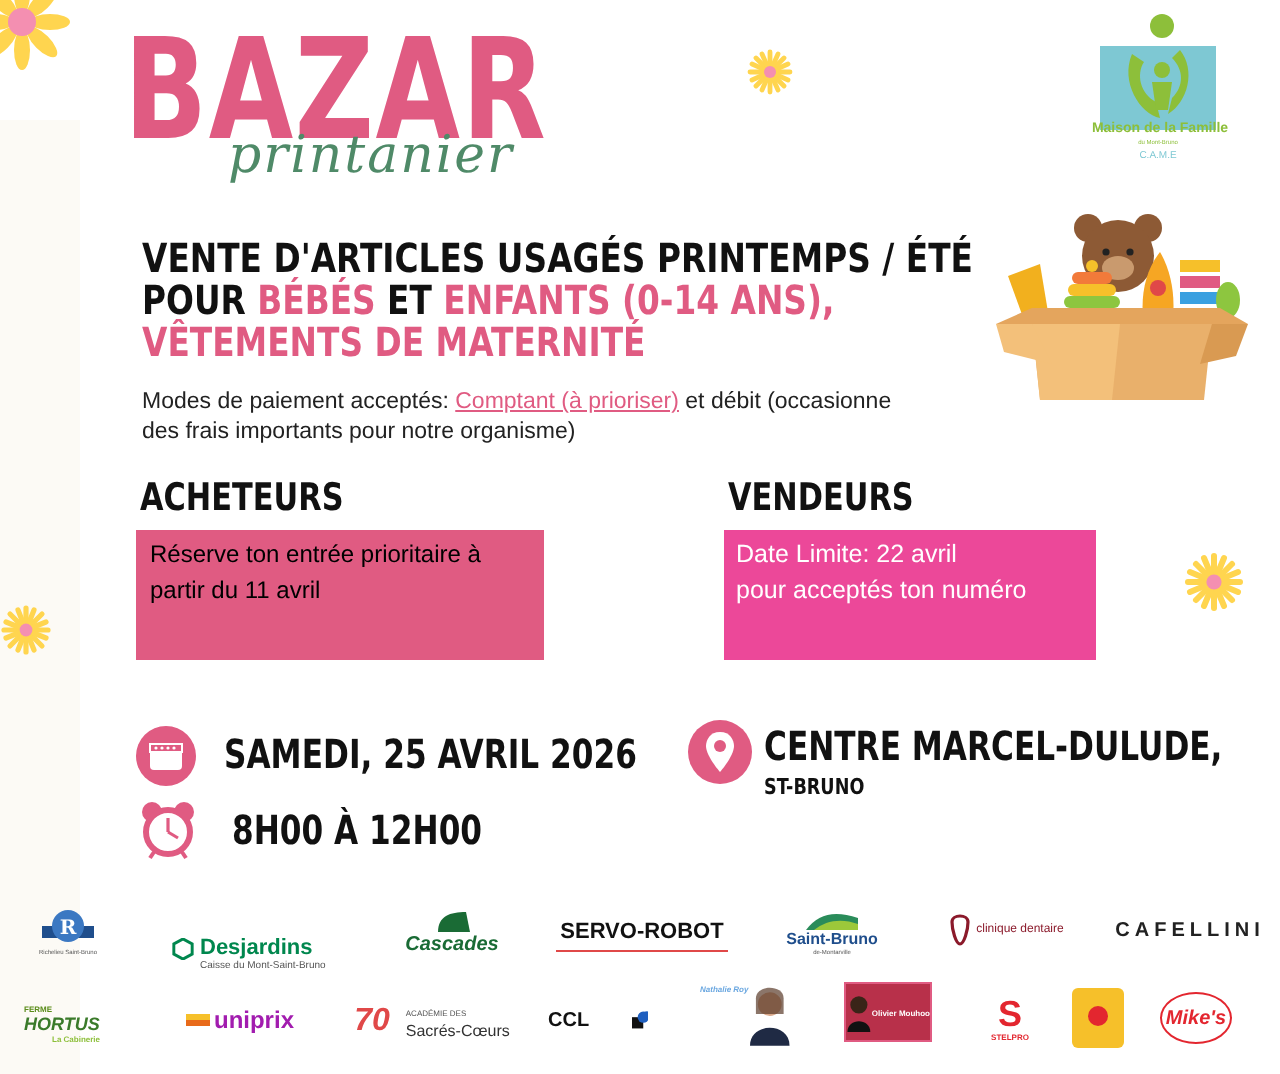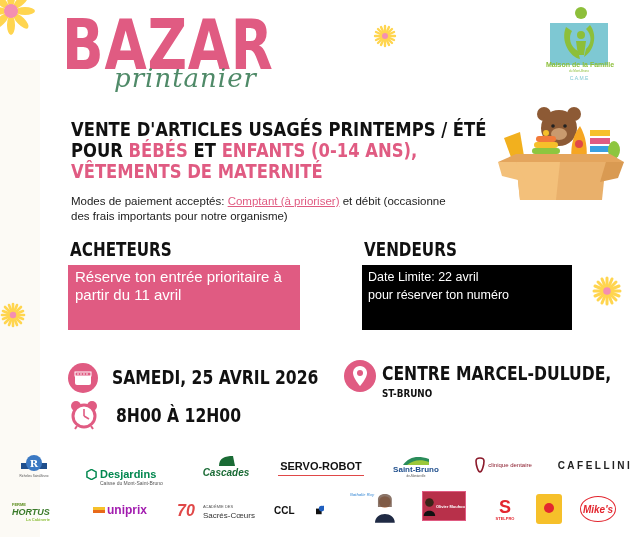--- a/index.html
+++ b/index.html
@@ -23,22 +23,22 @@
   .headline { position: absolute; left: 71px; top: 119px; font-family: "DejaVu Sans", sans-serif; font-weight: bold; font-size: 20px; line-height: 21px; transform: scaleX(0.82); transform-origin: left top; white-space: nowrap; }
   .headline .line { display: block; }
   .headline .pink { color: #e05b82; }
 
   .payment { position: absolute; left: 71px; top: 194px; font-family: "Liberation Sans", sans-serif; font-size: 11.5px; line-height: 15px; color: #222; width: 380px; }
   .payment .link { color: #e05b82; text-decoration: underline; }
 
   .toys { position: absolute; left: 496px; top: 100px; width: 130px; height: 100px; }
 
   .col-title { position: absolute; font-family: "DejaVu Sans", sans-serif; font-weight: bold; font-size: 19px; transform: scaleX(0.8); transform-origin: left top; color: #111; }
-  .box-pink { position: absolute; left: 68px; top: 265px; width: 232px; height: 65px; background: #e05b82; color: #ffffff; font-size: 15px; line-height: 18px; padding: 3px 7px; }
-  .box-green { position: absolute; left: 362px; top: 265px; width: 210px; height: 65px; background: #000000; color: #fff; font-size: 12.5px; line-height: 18px; padding: 3px 6px; }
+  .box-pink { position: absolute; left: 68px; top: 265px; width: 204px; height: 65px; background: #e05b82; color: #000000; font-size: 12px; line-height: 18px; padding: 3px 7px; }
+  .box-green { position: absolute; left: 362px; top: 265px; width: 186px; height: 65px; background: #ec4899; color: #fff; font-size: 12.5px; line-height: 18px; padding: 3px 6px; }
 
   .info-icon { position: absolute; }
   .info-text { position: absolute; font-family: "DejaVu Sans", sans-serif; font-weight: bold; font-size: 20px; line-height: 22px; transform: scaleX(0.78); transform-origin: left top; white-space: nowrap; color: #111; }
   .info-small { position: absolute; font-family: "DejaVu Sans", sans-serif; font-weight: bold; font-size: 11px; transform: scaleX(0.8); transform-origin: left top; color: #111; }
 
   .sponsor { position: absolute; display: flex; align-items: center; justify-content: center; font-weight: bold; white-space: nowrap; }
   .s-small { font-size: 5px; font-weight: normal; color: #555; }
 </style>
 </head>
 <body>
@@ -167,21 +167,21 @@
   <polygon points="2,62 20,62 30,82 6,76" fill="#f3c07a"></polygon>
   <polygon points="110,62 128,62 122,78 104,82" fill="#d99a52"></polygon>
 </svg>
 
 <div class="col-title" style="left:70px; top:238px;">ACHETEURS</div>
 <div class="box-pink">Réserve ton entrée prioritaire à partir du 11 avril</div>
 
 <div class="col-title" style="left:364px; top:238px;">VENDEURS</div>
 <div class="box-green">
   <div>Date Limite: 22 avril</div>
-  <div>pour réserver ton numéro</div>
+  <div>pour acceptés ton numéro</div>
 </div>
 
 <svg class="info-icon" style="left:68px; top:363px;" width="30" height="30" viewBox="0 0 30 30">
   <circle cx="15" cy="15" r="15" fill="#e05b82"></circle>
   <rect x="7" y="9" width="16" height="13" rx="2" fill="#fff"></rect>
   <rect x="7" y="9" width="16" height="4" fill="#e05b82" stroke="#fff" stroke-width="1"></rect>
   <circle cx="10" cy="11" r="0.8" fill="#fff"></circle>
     <circle cx="13" cy="11" r="0.8" fill="#fff"></circle>
     <circle cx="16" cy="11" r="0.8" fill="#fff"></circle>
     <circle cx="19" cy="11" r="0.8" fill="#fff"></circle>

